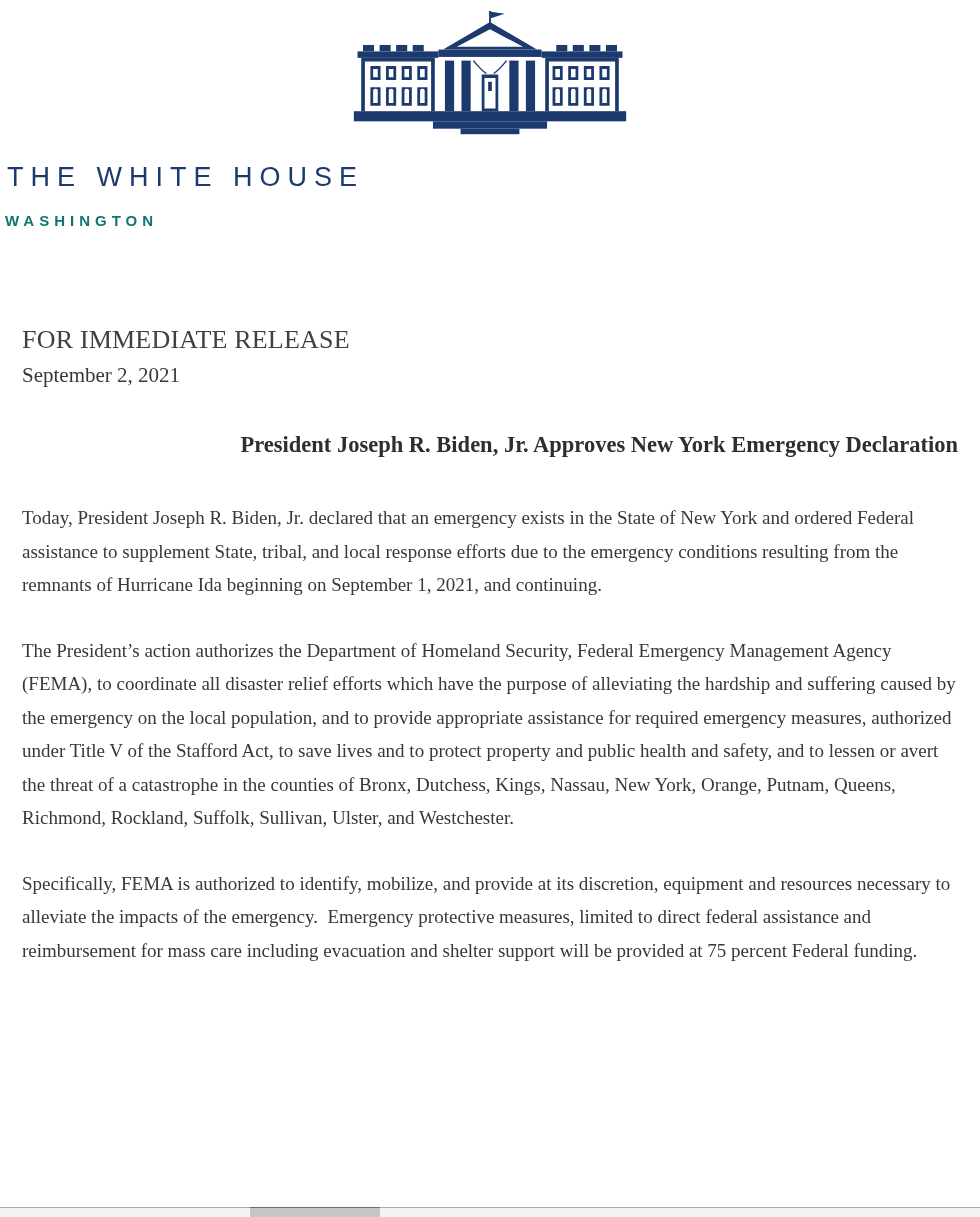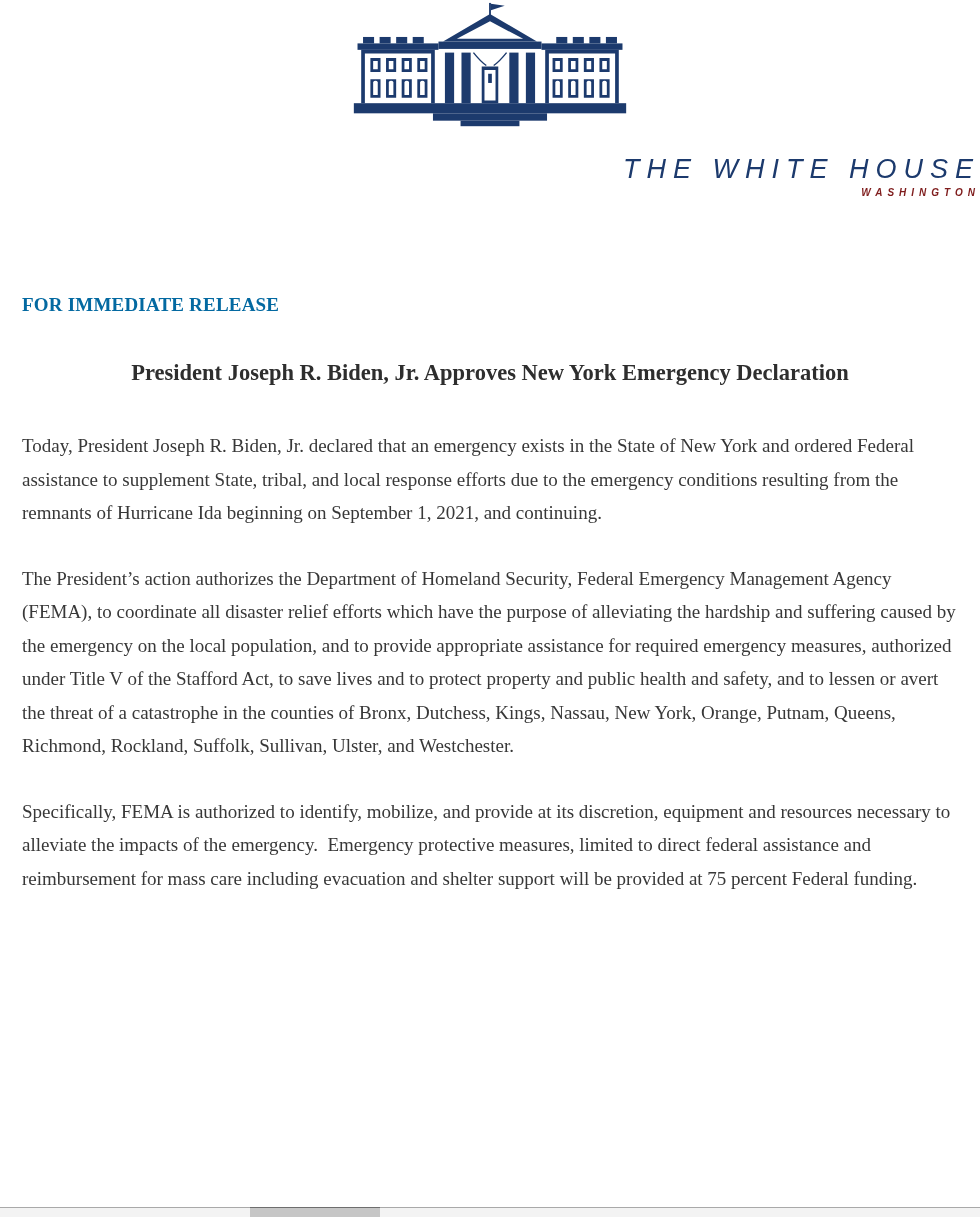--- a/index.html
+++ b/index.html
@@ -11,70 +11,69 @@
     width: 980px;
     height: 1217px;
     position: relative;
     overflow: hidden;
     font-family: "Liberation Serif", "DejaVu Serif", serif;
     color: #383838;
   }
 
   
   .masthead {
-    text-align: right;
-    padding-top: 2px;
-    font-style: italic;
+    text-align: left;
+    padding-top: 10px;
   }
   .wh-logo {
     display: block;
     margin: 0 auto;
     width: 276px;
     height: 138px;
   }
   .wordmark {
     font-family: "Liberation Sans", "DejaVu Sans", sans-serif;
     font-weight: 500;
     font-size: 27px;
     letter-spacing: 7px;
     color: #1c3a6d;
     margin-top: 14px;
     text-indent: 7px; 
   }
   .city {
     font-family: "Liberation Sans", "DejaVu Sans", sans-serif;
     font-weight: bold;
-    font-size: 10px;
+    font-size: 15px;
     letter-spacing: 5px;
-    color: #7f1d1d;
-    margin-top: 2px;
+    color: #0f766e;
+    margin-top: 19px;
     text-indent: 5px;
   }
 
   
   .doc {
     padding: 0 22px;
     margin-top: 96px;
   }
   .release-label {
-    font-size: 19px;
-    font-weight: bold;
-    color: #0369a1;
+    font-size: 26px;
+    font-weight: normal;
+    color: #404040;
     letter-spacing: 0.2px;
   }
   .release-date {
     font-size: 21px;
     margin-top: 8px;
     color: #383838;
   }
   .headline {
     font-size: 22.5px;
     font-weight: bold;
     color: #2e2e2e;
-    text-align: center;
+    text-align: right;
     margin: 44px 0 0 0;
   }
   .doc p {
     font-size: 19px;
     line-height: 33.5px;
     margin: 32px 0 0 0;
     color: #383838;
     white-space: pre-wrap;
   }
   .doc p:first-of-type { margin-top: 43px; }
@@ -172,20 +171,21 @@
       <rect x="88" y="121" width="124" height="8"></rect>
       <rect x="118" y="129" width="64" height="6"></rect>
     </g>
   </svg>
   <div class="wordmark">THE WHITE HOUSE</div>
   <div class="city">WASHINGTON</div>
 </header>
 
 <main class="doc">
   <div class="release-label">FOR IMMEDIATE RELEASE</div>
+  <div class="release-date">September 2, 2021</div>
   <h1 class="headline">President Joseph R. Biden, Jr. Approves New York Emergency Declaration</h1>
   <p>Today, President Joseph R. Biden, Jr. declared that an emergency exists in the State of New York and ordered Federal assistance to supplement State, tribal, and local response efforts due to the emergency conditions resulting from the remnants of Hurricane Ida beginning on September 1, 2021, and continuing.</p>
   <p>The President’s action authorizes the Department of Homeland Security, Federal Emergency Management Agency (FEMA), to coordinate all disaster relief efforts which have the purpose of alleviating the hardship and suffering caused by the emergency on the local population, and to provide appropriate assistance for required emergency measures, authorized under Title V of the Stafford Act, to save lives and to protect property and public health and safety, and to lessen or avert the threat of a catastrophe in the counties of Bronx, Dutchess, Kings, Nassau, New York, Orange, Putnam, Queens, Richmond, Rockland, Suffolk, Sullivan, Ulster, and Westchester.</p>
   <p>Specifically, FEMA is authorized to identify, mobilize, and provide at its discretion, equipment and resources necessary to alleviate the impacts of the emergency.&nbsp; Emergency protective measures, limited to direct federal assistance and reimbursement for mass care including evacuation and shelter support will be provided at 75 percent Federal funding.</p>
 </main>
 
 <div class="hscrollbar">
   <div class="hscroll-thumb"></div>
 </div>
 

